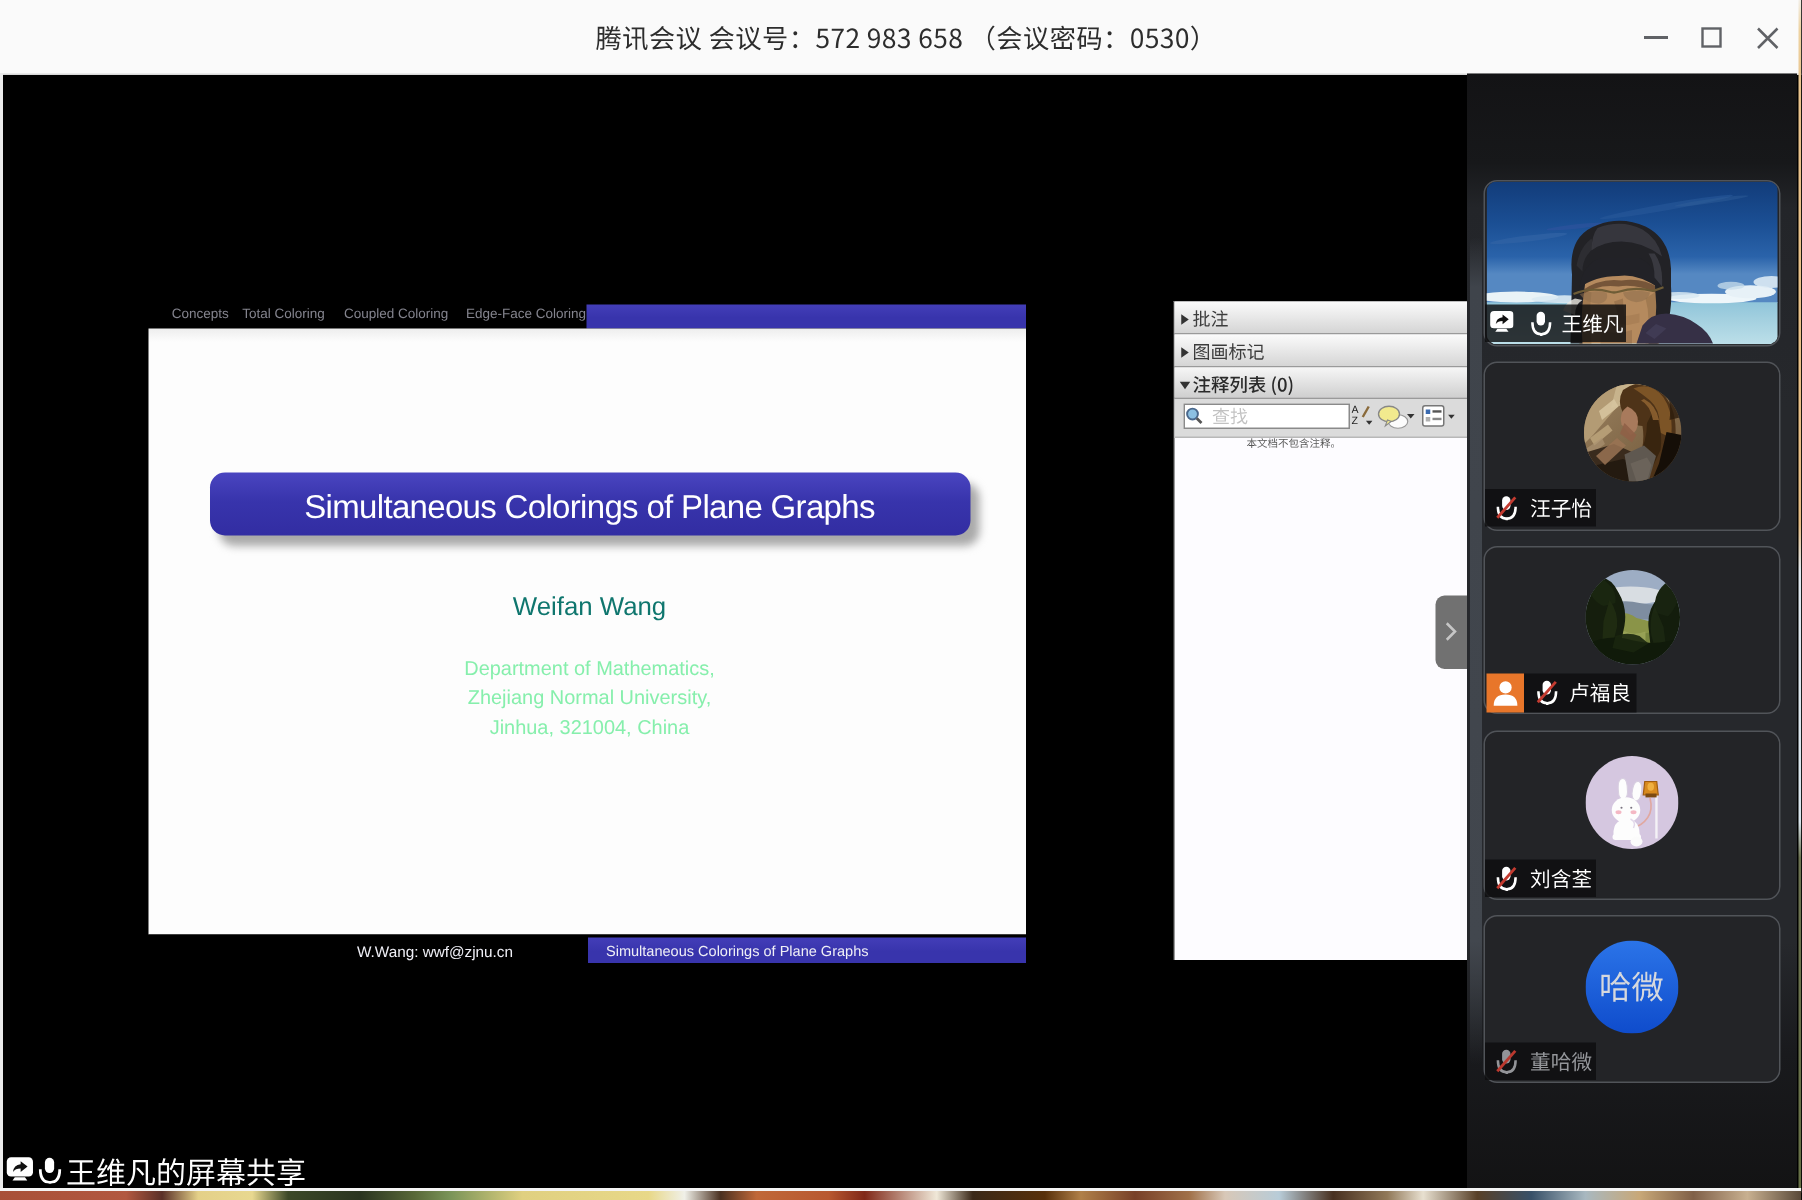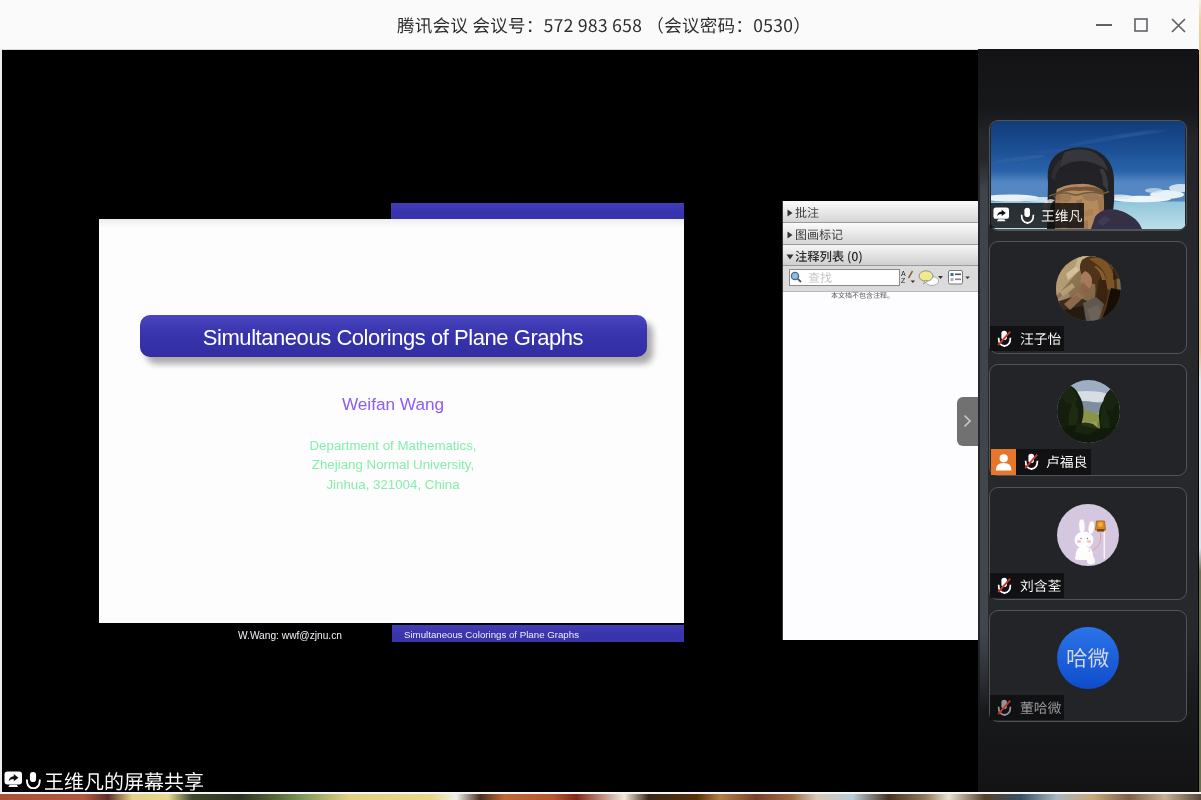--- a/index.html
+++ b/index.html
@@ -16,26 +16,32 @@
 <svg class="abs" style="left:1134px;top:18px" width="15" height="15" viewBox="0 0 15 15">
       <rect x="1" y="1" width="12" height="12" fill="none" stroke="#606266" stroke-width="1.6"></rect>
     </svg>
 <svg class="abs" style="left:1171px;top:18px" width="15" height="15" viewBox="0 0 15 15">
       <path d="M1 1L14 14M14 1L1 14" stroke="#606266" stroke-width="1.7"></path>
     </svg>
 <div class="abs" style="left:0;top:49px;width:2px;height:745px;background:#ececec"></div>
 <div class="abs" style="left:1198.5px;top:0;width:2.5px;height:794px;background:linear-gradient(#f2eee6 0%,#eed3a2 2.5%,#e9c38c 8%,#e6bd85 44%,#dfe7ee 48%,#d8e4ec 69%,#6d7352 72%,#667046 100%)"></div>
 <div class="abs" style="left:0;top:792px;width:1201px;height:2.5px;background:#f4f4f4"></div>
 <div class="abs" style="left:0;top:794px;width:1201px;height:6px;background:linear-gradient(90deg,#a85038 0%,#b25840 7%,#5a3028 9%,#e4d088 11%,#e8d890 14%,#3c4828 16%,#2a3420 20%,#586838 23%,#7a9458 25%,#e0d080 29%,#e8d888 36%,#f0f0e8 38%,#4a3020 40%,#c06838 42%,#b85830 46%,#802818 48%,#f0e8d8 52%,#3a2818 54%,#58300a 58%,#b08048 60%,#784028 63%,#a07048 66%,#d8c8b8 68%,#b8ccd8 71%,#483020 74%,#907858 77%,#e8e0d0 79%,#584028 82%,#385068 85%,#a8b8c0 88%,#c8a878 91%,#806048 94%,#c8b090 97%,#584838 100%)"></div>
+<div class="abs" style="left:0;top:203.5px;width:500px;height:14px;color:#84848e;font-size:9px;white-space:nowrap">
+      <span style="position:absolute;left:114.5px">Concepts</span>
+      <span style="position:absolute;left:161.5px">Total Coloring</span>
+      <span style="position:absolute;left:229.3px">Coupled Coloring</span>
+      <span style="position:absolute;left:310.7px">Edge-Face Coloring</span>
+    </div>
 <div class="abs" style="left:391px;top:203px;width:293px;height:15.5px;background:linear-gradient(#433eb8,#3834ac 55%)"></div>
 <div class="abs" style="left:99px;top:218.5px;width:585px;height:404.5px;background:linear-gradient(#ededed,#fdfdfd 9px,#fdfdfd)"></div>
 <div class="abs" style="left:146px;top:322px;width:507px;height:42px;border-radius:10px;background:#a9a9a9;filter:blur(3px)"></div>
 <div class="abs" style="left:139.5px;top:314.5px;width:507px;height:42px;border-radius:10px;background:linear-gradient(#4a45c0,#3834ac 45%,#322da2)"></div>
 <div class="abs" style="left:139.5px;top:314.5px;width:507px;height:42px;line-height:46px;text-align:center;color:#fff;font-size:22px;letter-spacing:-0.45px">Simultaneous Colorings of Plane Graphs</div>
-<div class="abs" style="left:243px;top:393.5px;width:300px;text-align:center;color:#8b5cf6;font-size:17.2px">Weifan Wang</div>
+<div class="abs" style="left:243px;top:393.5px;width:300px;text-align:center;color:#0f766e;font-size:17.2px">Weifan Wang</div>
 <div class="abs" style="left:243px;top:435.5px;width:300px;text-align:center;color:#86efac;font-size:13.3px;line-height:19.6px">Department of Mathematics,<br>Zhejiang Normal University,<br>Jinhua, 321004, China</div>
 <div class="abs" style="left:99px;top:623px;width:585px;height:19.5px;background:#000"></div>
 <div class="abs" style="left:238px;top:629.5px;width:180px;text-align:left;color:#efeff6;font-size:10.2px">W.Wang: wwf@zjnu.cn</div>
 <div class="abs" style="left:391.5px;top:624.5px;width:292.5px;height:17.5px;background:linear-gradient(#433eb8,#3834ac 55%)"></div>
 <div class="abs" style="left:391.5px;top:628.5px;width:200px;color:#efeff6;font-size:9.7px;text-align:center;line-height:11px">Simultaneous Colorings of Plane Graphs</div>
 <div class="abs" style="left:782px;top:201px;width:195.5px;height:439px;background:#fdfcff;border-left:1.5px solid #3a3a3a">
       <div class="abs" style="left:0;top:0;width:100%;height:21px;background:linear-gradient(#fbfbfb,#d5d5d5);border-bottom:1px solid #9a9a9a"></div>
       <div class="abs" style="left:0;top:22px;width:100%;height:20.5px;background:linear-gradient(#fbfbfb,#d5d5d5);border-bottom:1px solid #9a9a9a"></div>
       <div class="abs" style="left:0;top:43.5px;width:100%;height:20.5px;background:linear-gradient(#f6f6f6,#cfcfcf);border-bottom:1px solid #9a9a9a"></div>
       <div class="abs" style="left:0;top:65px;width:100%;height:25px;background:#dbdbdb;border-bottom:1px solid #b8b8b8"></div>

